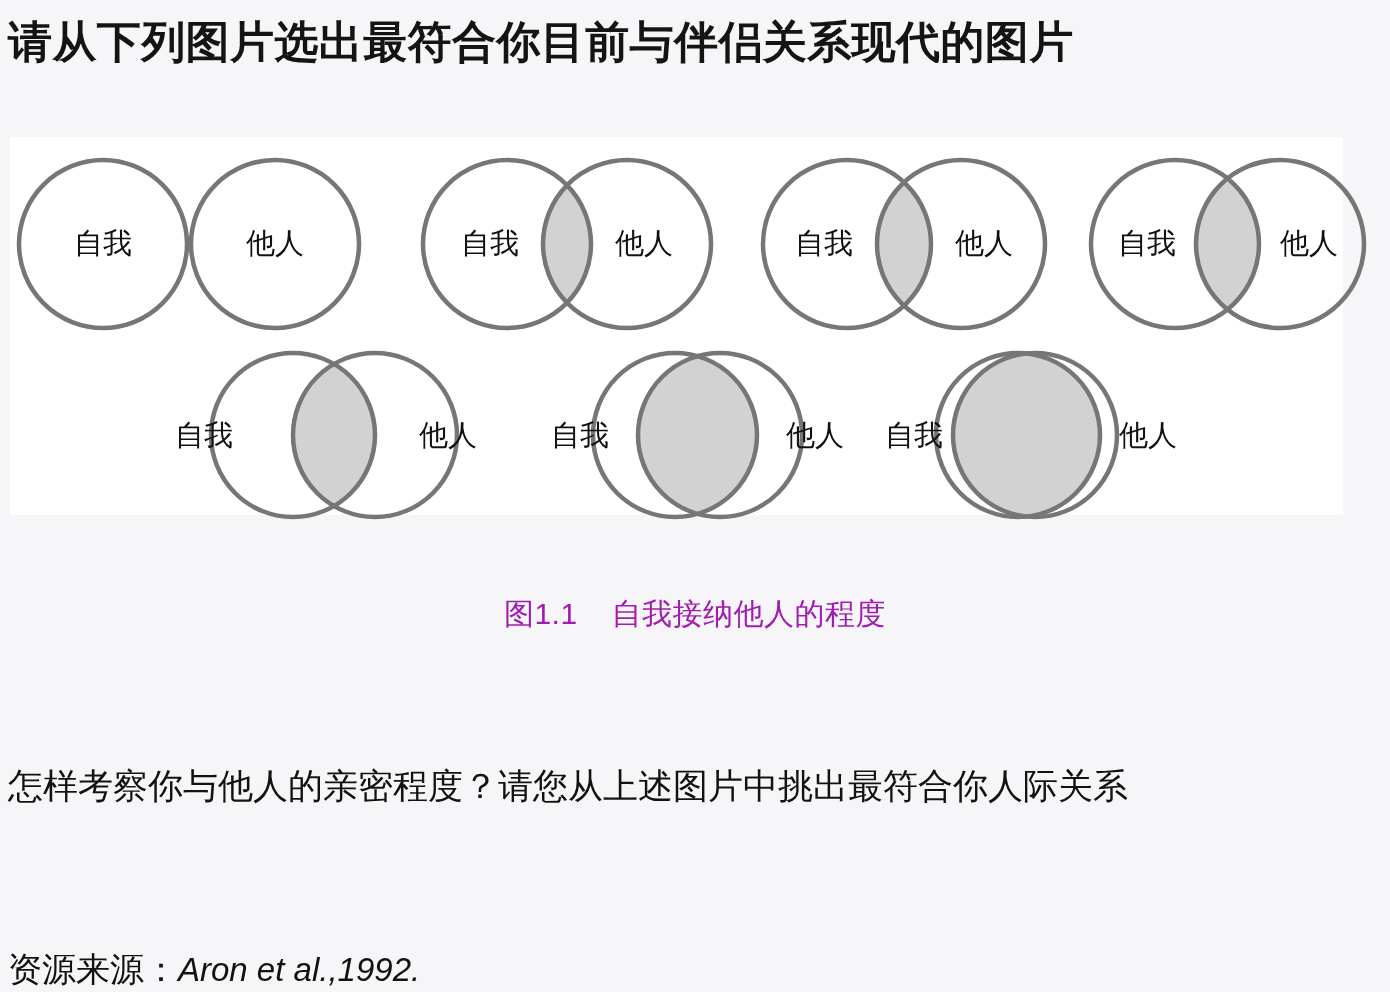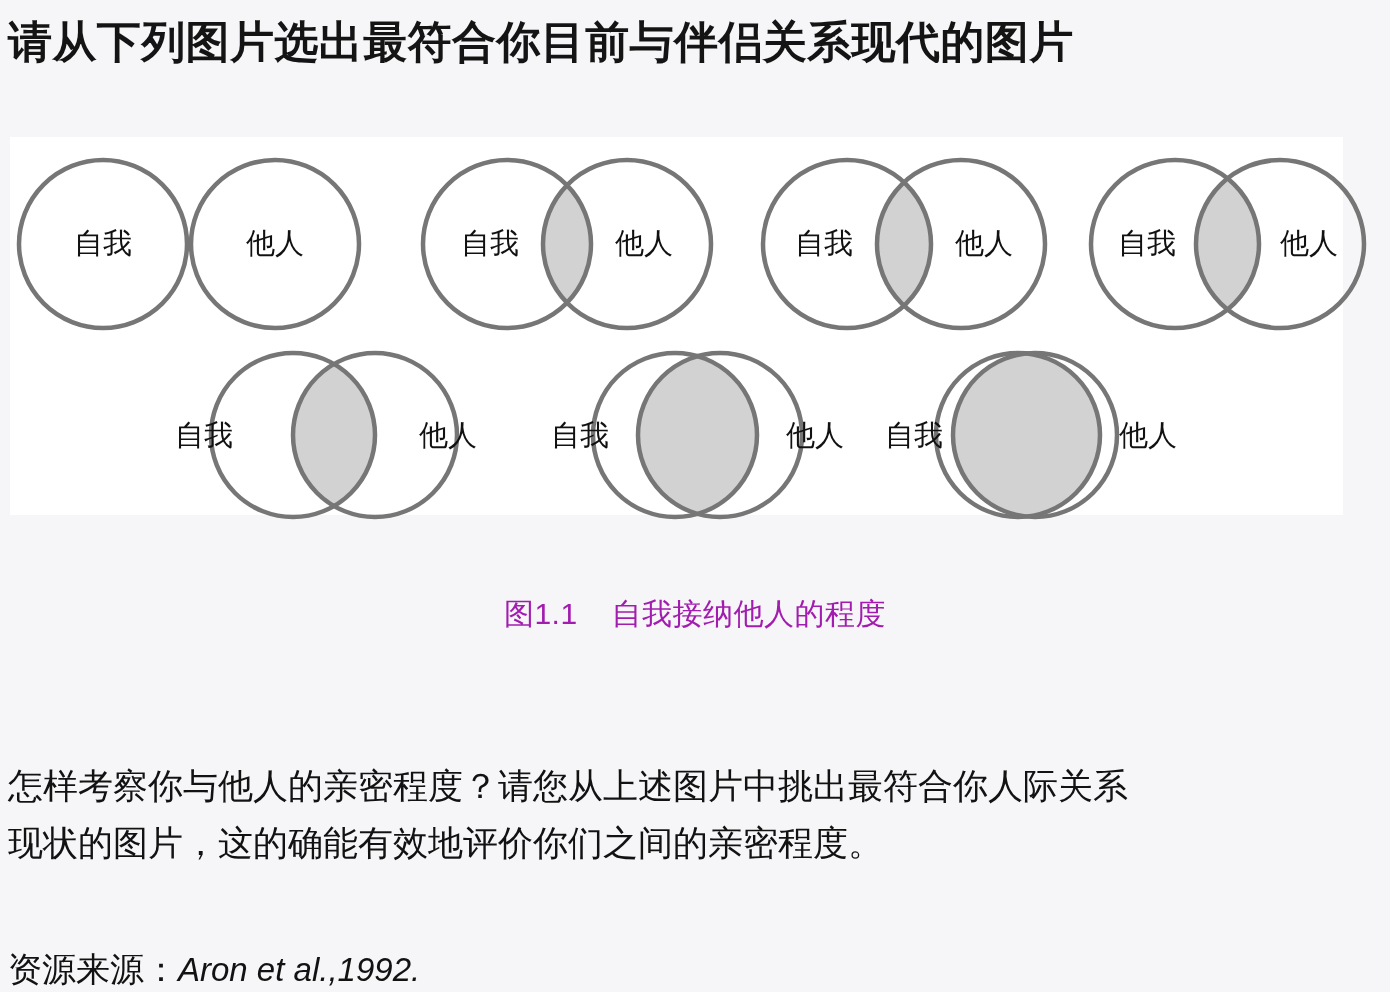--- a/index.html
+++ b/index.html
@@ -241,18 +241,17 @@
   </div>
 
 </div>
 
 <div class="figure-caption">
   <span>图1.1</span><span class="caption-gap"></span><span>自我接纳他人的程度</span>
 </div>
 
 <div class="body-paragraph">
   <span class="line">怎样考察你与他人的亲密程度？请您从上述图片中挑出最符合你人际关系</span>
-  <span class="line">现状的图片，这的确能有效地评价你们之间的亲密程度。</span>
 </div>
 
 <div class="source-line">
   <span>资源来源：</span><span class="ref">Aron et al.,1992.</span>
 </div>
 
 </body></html>

